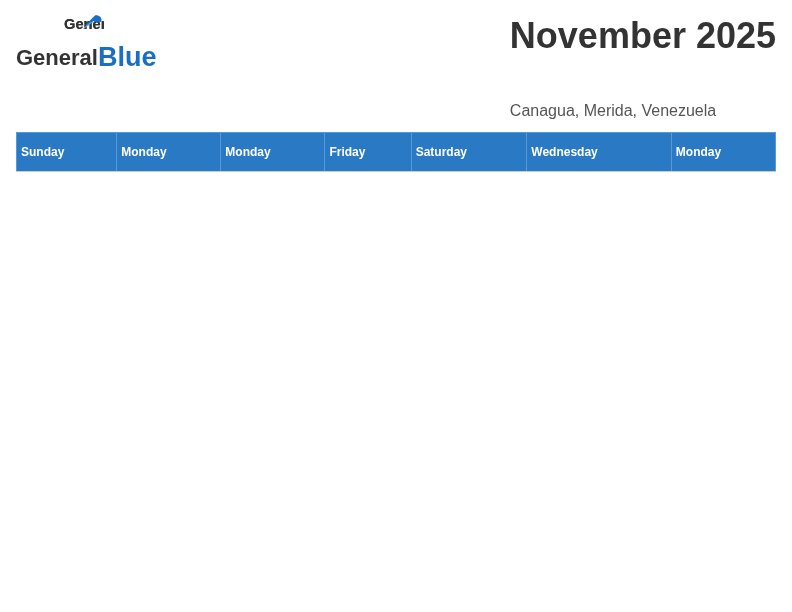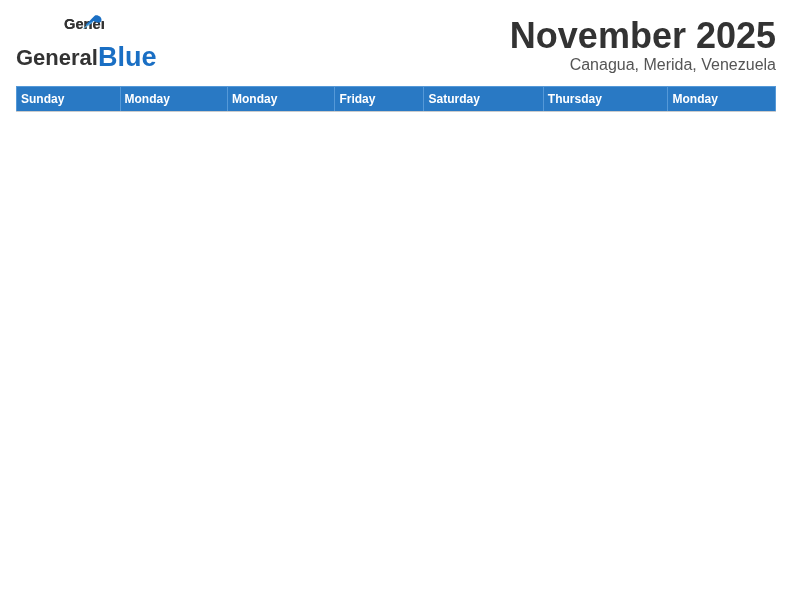--- a/index.html
+++ b/index.html
@@ -21,43 +21,44 @@
       flex-direction: column;
       align-items: flex-start;
     }
     .logo-bird {
       width: 40px;
       height: 28px;
       margin-left: 48px;
       margin-top: -4px;
     }
     .title-area {
-      text-align: right;
+      text-align: left;
     }
     .month-title {
       font-size: 36px;
       font-weight: bold;
       color: #333;
       line-height: 1.1;
     }
     .subtitle {
       font-size: 16px;
       color: #555;
+      margin-top: 46px;
     }
     .calendar {
       width: 100%;
       border-collapse: collapse;
       border: 1px solid #ccc;
     }
     .calendar th {
       background-color: #2979c4;
       color: #fff;
       font-size: 12px;
       font-weight: bold;
-      padding: 5px 4px;
+      padding: 12px 4px;
       text-align: left;
       border: 1px solid #5599d8;
     }
   </style>
 </head>
 <body>
 
 <div class="header-area">
   <div class="logo-area">
     <svg class="logo-bird" viewBox="0 0 60 35" xmlns="http://www.w3.org/2000/svg">
@@ -81,21 +82,21 @@
 </div>
 
 <table class="calendar">
   <thead>
     <tr>
       <th>Sunday</th>
       <th>Monday</th>
       <th>Monday</th>
       <th>Friday</th>
       <th>Saturday</th>
-      <th>Thursday</th>
+      <th>Wednesday</th>
       <th>Monday</th>
     </tr>
   </thead>
   <tbody id="calendar-body">
   <tr></tr>
       <tr></tr>
       <tr></tr>
       <tr></tr>
       <tr></tr>
       <tr></tr>

